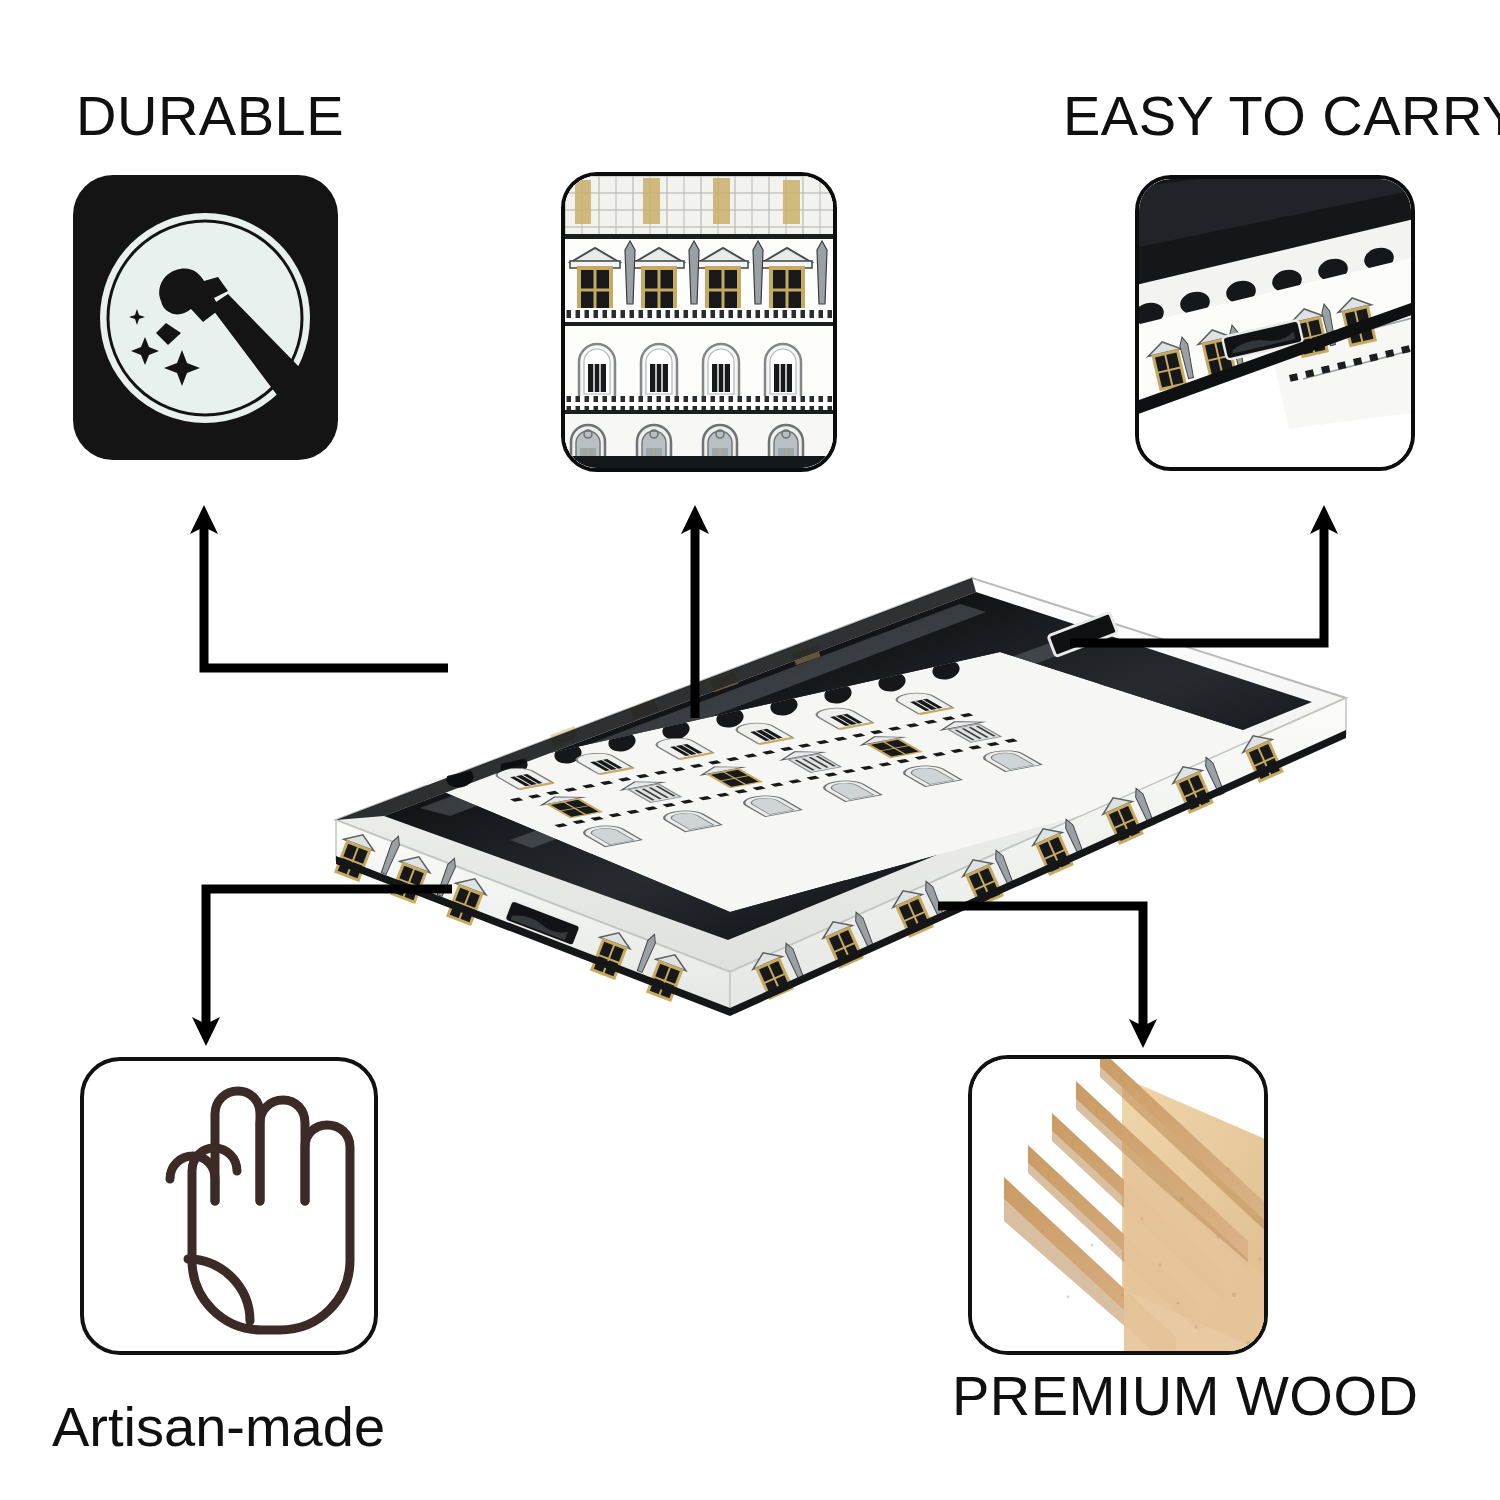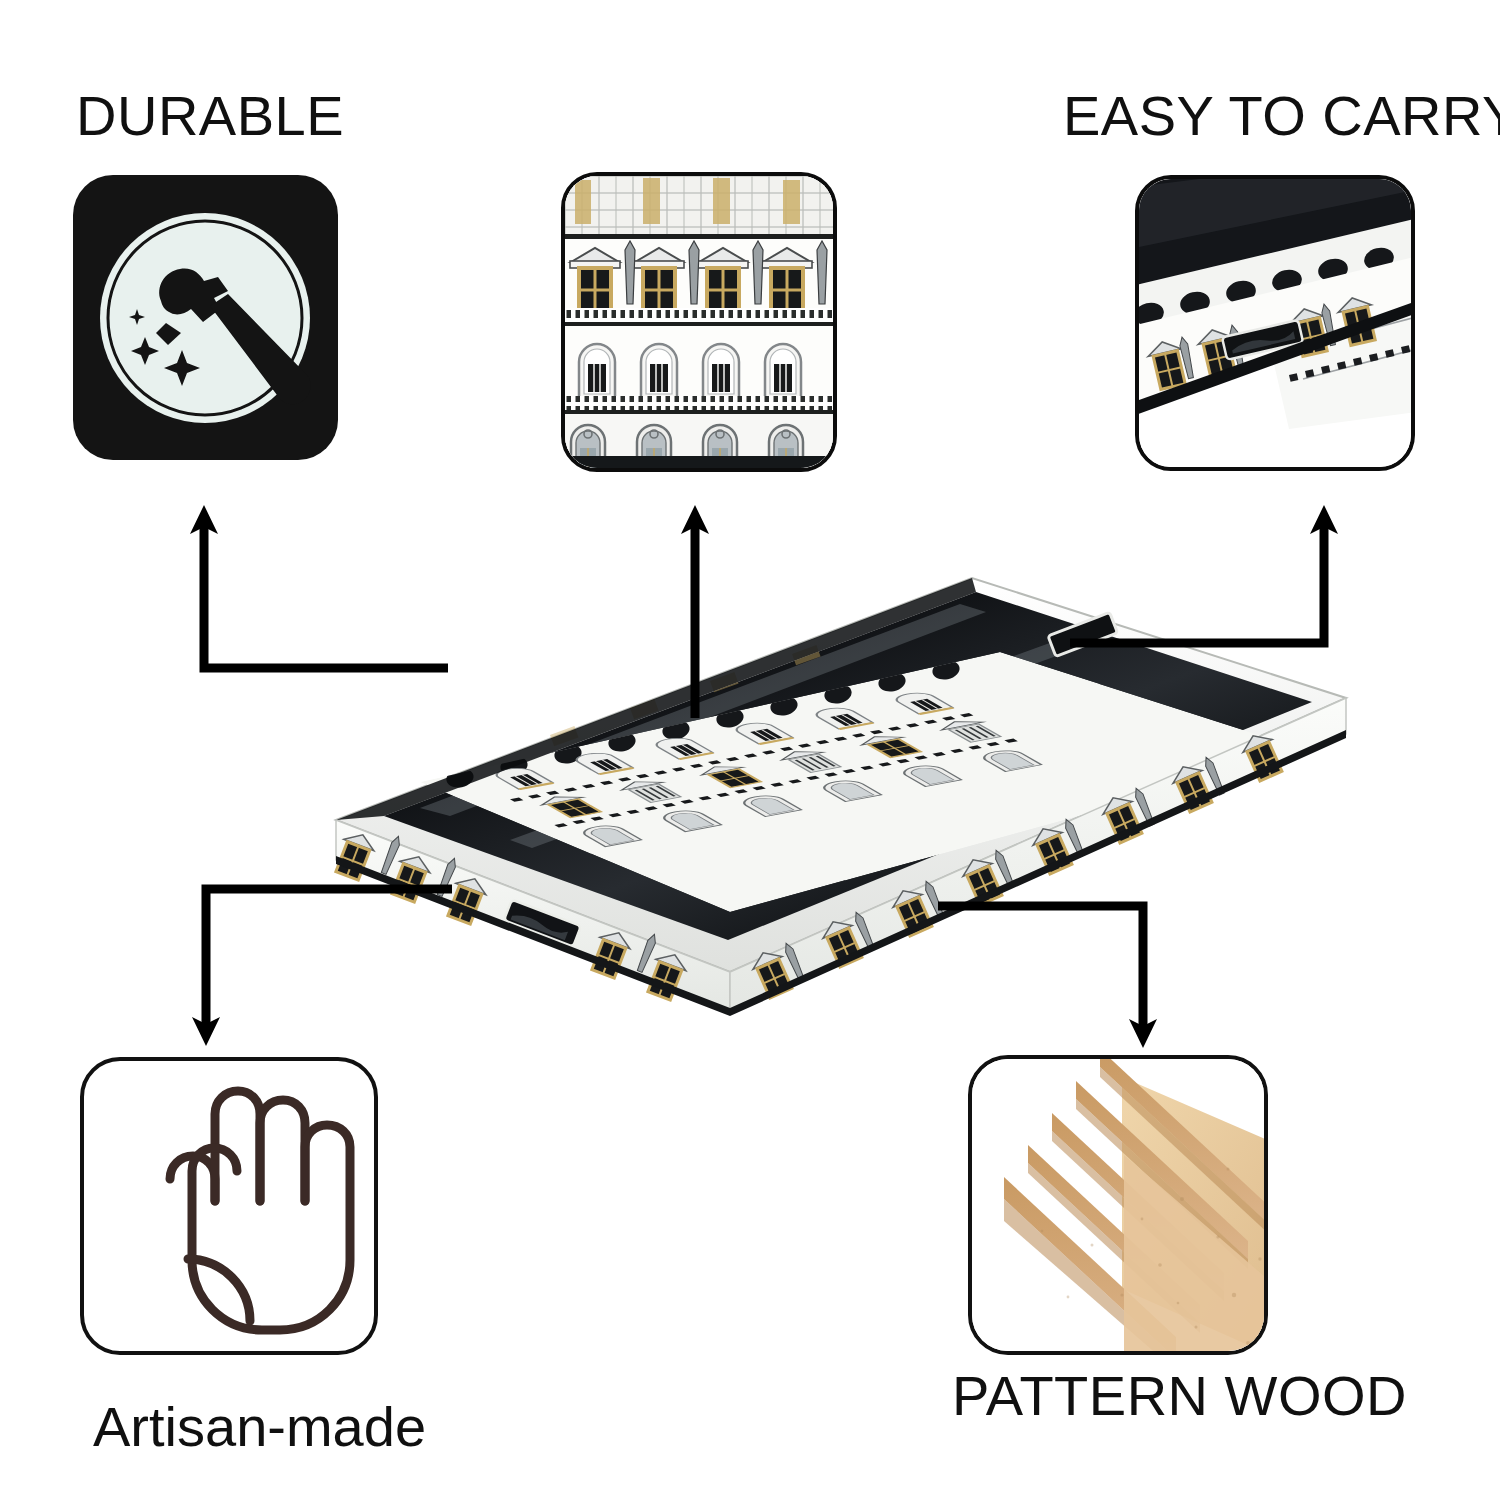--- a/index.html
+++ b/index.html
@@ -10,21 +10,21 @@
 
   
   .lbl{position:absolute;font-weight:400;letter-spacing:.5px;
        white-space:nowrap;color:#101010;line-height:1;}
   .lbl-upper{font-size:56px;}
   .lbl-mixed{font-size:56px;letter-spacing:0px;}
 
   #lbl-durable{left:76px;top:88px;text-align:center;}
   #lbl-pattern{left:461px;top:88px;}
   #lbl-carry{left:1063px;top:88px;}
-  #lbl-artisan{left:52px;top:1399px;margin-left:41px;}
+  #lbl-artisan{left:52px;top:1399px;}
   #lbl-wood{left:952px;top:1368px;}
 
   
   .tile{position:absolute;border-radius:34px;overflow:hidden;}
   .tile.outline{border:4px solid #111;background:#fff;}
 
   #tile-durable{left:73px;top:175px;width:265px;height:285px;
       background:#141414;border-radius:40px;}
   #tile-pattern{left:561px;top:172px;width:268px;height:292px;
       border-radius:36px;border:4px solid #0c0c0c;}
@@ -50,21 +50,21 @@
 
 <div class="stage">
 
   <div class="lbl lbl-upper" id="lbl-durable">DURABLE</div>
 
 
   <div class="lbl lbl-upper" id="lbl-carry">EASY TO CARRY</div>
 
   <div class="lbl lbl-mixed" id="lbl-artisan">Artisan-made</div>
 
-  <div class="lbl lbl-upper" id="lbl-wood">PATTERN WOOD</div>
+  <div class="lbl lbl-upper" id="lbl-wood">PREMIUM WOOD</div>
 
   <div class="tile" id="tile-durable">
     <svg class="tile-svg" viewBox="0 0 265 285">
       <circle cx="132" cy="143" r="105" fill="#e8f1ee"></circle>
       <circle cx="132" cy="143" r="97" fill="none" stroke="#141414" stroke-width="3"></circle>
       <g fill="#141414">
         <path d="M93 148 L83 158 L95 170 L108 158 Z"></path>
         <path d="M88 126 c-6,-14 4,-30 19,-32 c12,-2 19,4 24,12
                  l14,-4 l10,14 l-14,7 l6,11 l-17,13 l-12,-13
                  c-6,5 -14,7 -20,4 c-7,-3 -9,-8 -10,-12 Z"></path>

